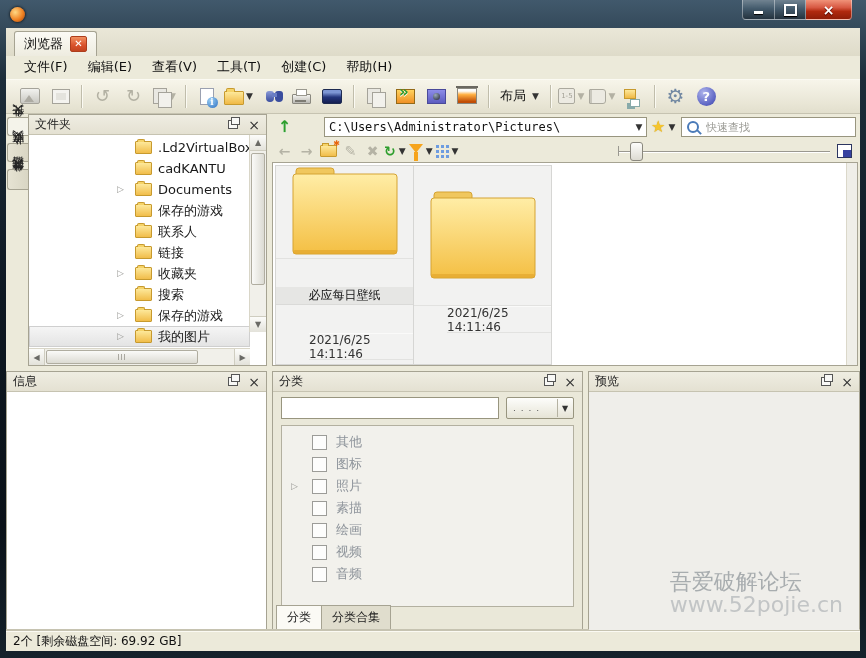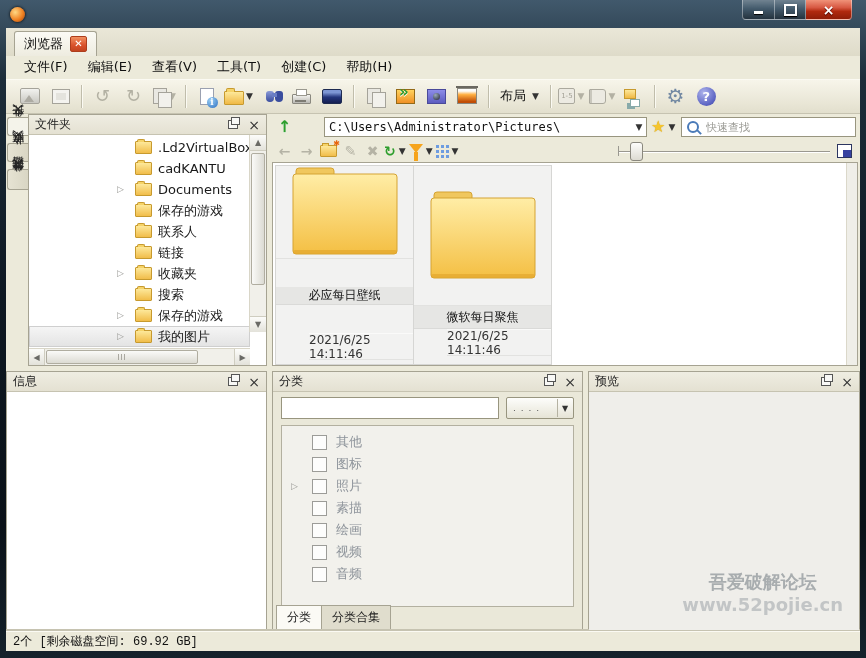--- a/index.html
+++ b/index.html
@@ -157,25 +157,25 @@
   .cat-list{flex:1;margin:6px 8px 0 8px;border:1px solid #b3b0a0;background:#f2f1ec;padding-top:5px;overflow:hidden;text-align:center;}
   .crow{height:22px;display:flex;align-items:center;padding-left:30px;position:relative;}
   .crow .arr{position:absolute;left:9px;top:6px;color:#9a9a96;font-size:9px;}
   .cbox{width:13px;height:13px;border:1px solid #9c9c98;background:#fdfdfc;margin-right:9px;flex:none;}
   .clabel{font-size:13px;color:#8d939a;}
   .cat-tabs{height:23px;display:flex;align-items:flex-end;padding-left:3px;background:#eae8d9;}
   .cat-tab{font-size:12px;color:#222;padding:3px 10px 3px 10px;border:1px solid #a6a392;background:#e0ddcd;margin-right:-1px;}
   .cat-tab.active{background:#fbfaf5;border-bottom:1px solid #fbfaf5;}
   .p-prev{flex:1;}
   .p-prev .body{flex:1;background:#efeeea;position:relative;}
-  .watermark{position:absolute;right:16px;bottom:14px;text-align:center;font-size:18px;line-height:23px;color:rgba(125,132,138,.62);font-weight:bold;}
+  .watermark{position:absolute;right:16px;bottom:14px;text-align:left;font-size:22px;line-height:23px;color:rgba(125,132,138,.62);}
   .watermark .l2{color:rgba(150,156,162,.5);}
   
   .statusbar{height:19px;display:flex;align-items:center;padding:0 7px;font-size:12px;color:#111;
-    background:#eceada;border-top:1px solid #fbfaf3;box-shadow:0 -2px 0 #c6c3b1;font-family:Liberation Mono, monospace;}
+    background:#eceada;border-top:1px solid #fbfaf3;box-shadow:0 -2px 0 #c6c3b1;}
 </style>
 </head>
 <body>
 
 <div class="shot">
 
   <div class="titlebar">
     <div class="app-icon"></div>
   </div>
   <div class="win-btns">
@@ -441,21 +441,20 @@
             <div class="crest"></div>
           </div>
           <div class="cell">
             <div class="thumbA">
               <svg width="110" height="92" viewBox="0 0 110 92">
                 <rect x="6" y="2" width="38" height="12" rx="3" fill="#f0c75e" stroke="#d5a332"></rect>
                 <rect x="3" y="8" width="104" height="80" rx="3" fill="url(#fg1)" stroke="#d5a332"></rect>
                 <rect x="3" y="84" width="104" height="4" rx="2" fill="#e3a62e" opacity="0.7"></rect>
               </svg>
             </div>
-            <div class="cname">微软每日聚焦</div>
             <div class="cdate">2021/6/25 14:11:46</div>
             <div class="crest"></div>
           </div>
           <div class="browse-strip"></div>
         </div>
       </div>
     </div>
 
     <div class="bottom">
       <div class="panel p-info">

